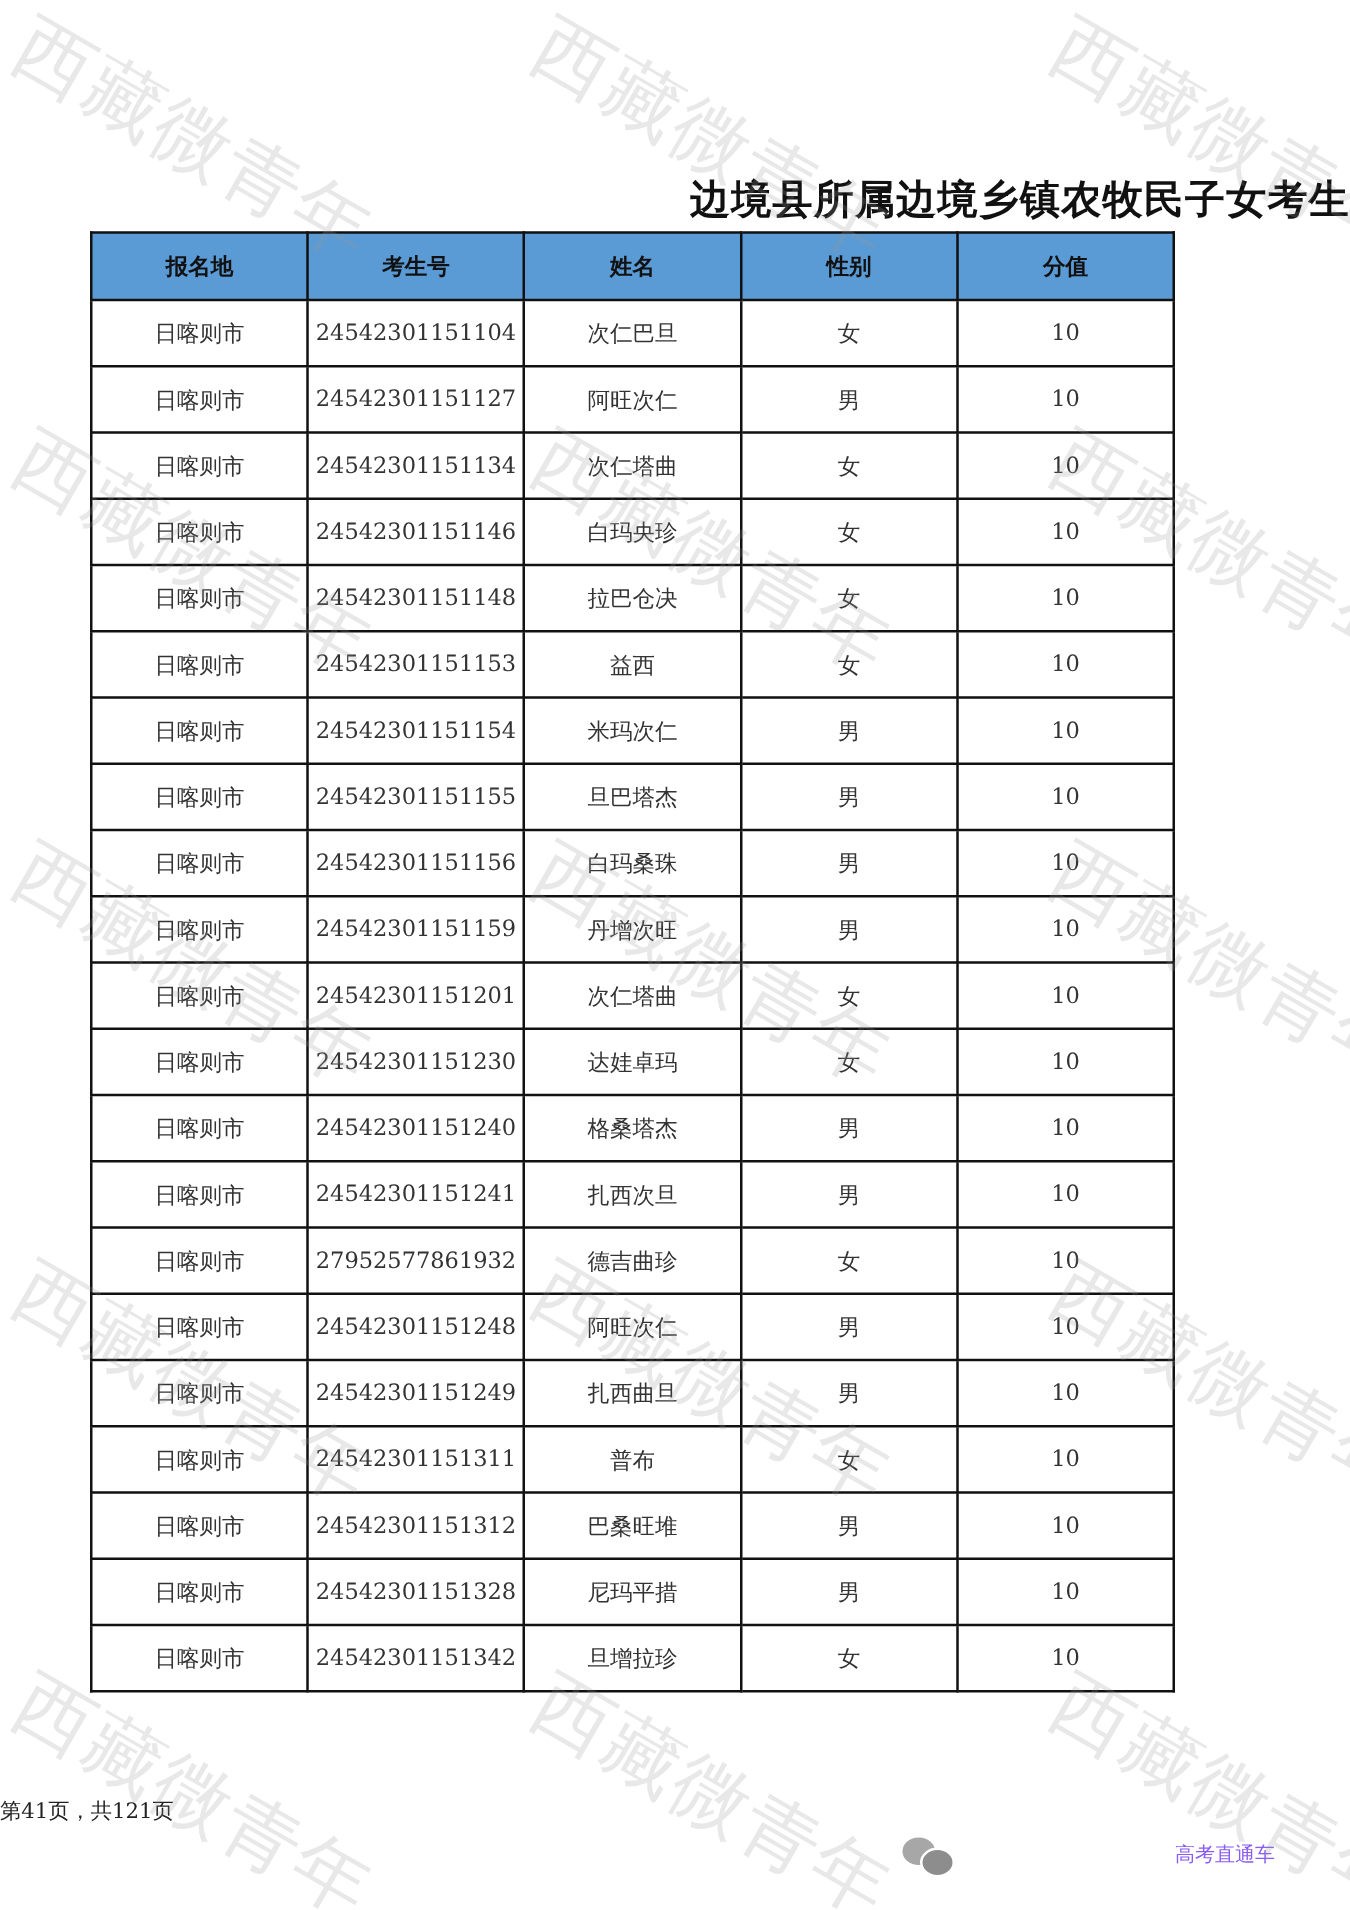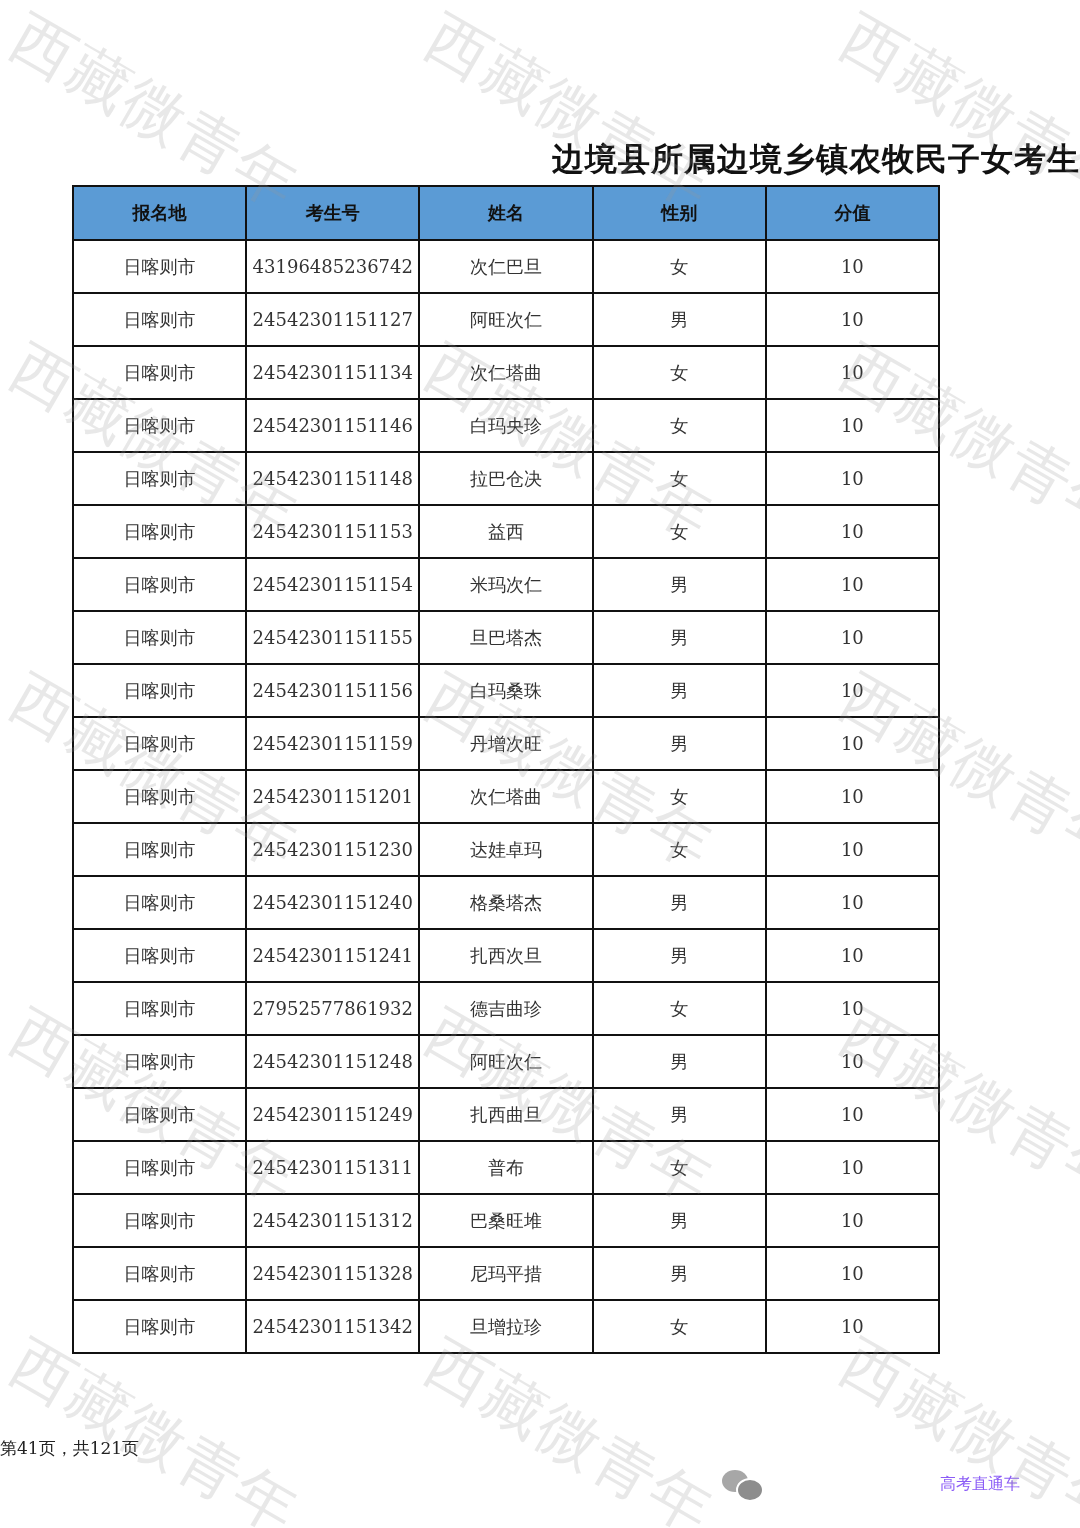--- a/index.html
+++ b/index.html
@@ -67,21 +67,21 @@
       <th>报名地</th>
       <th>考生号</th>
       <th>姓名</th>
       <th>性别</th>
       <th>分值</th>
     </tr>
   </thead>
   <tbody id="tbody">
       <tr>
         <td>日喀则市</td>
-        <td>43196485236742</td>
+        <td>24542301151104</td>
         <td>次仁巴旦</td>
         <td>女</td>
         <td>10</td>
       </tr>
       <tr>
         <td>日喀则市</td>
         <td>24542301151127</td>
         <td>阿旺次仁</td>
         <td>男</td>
         <td>10</td>

